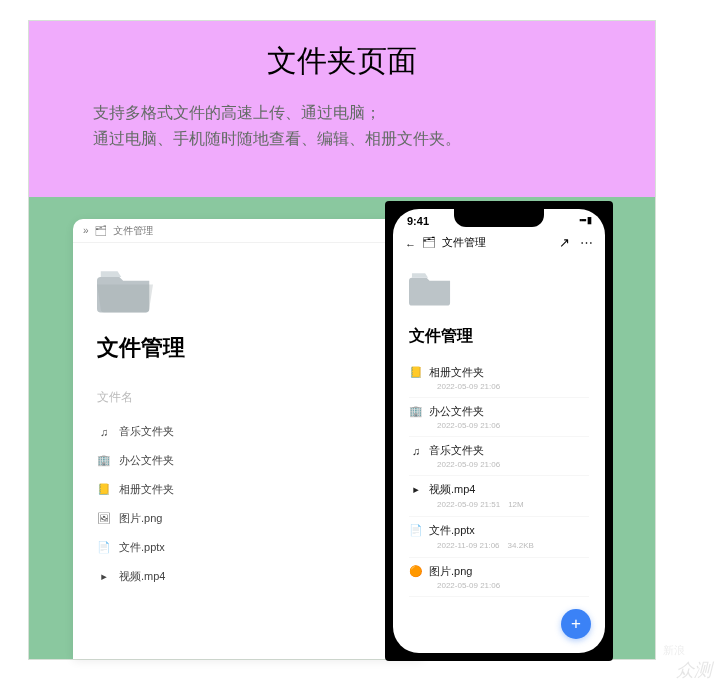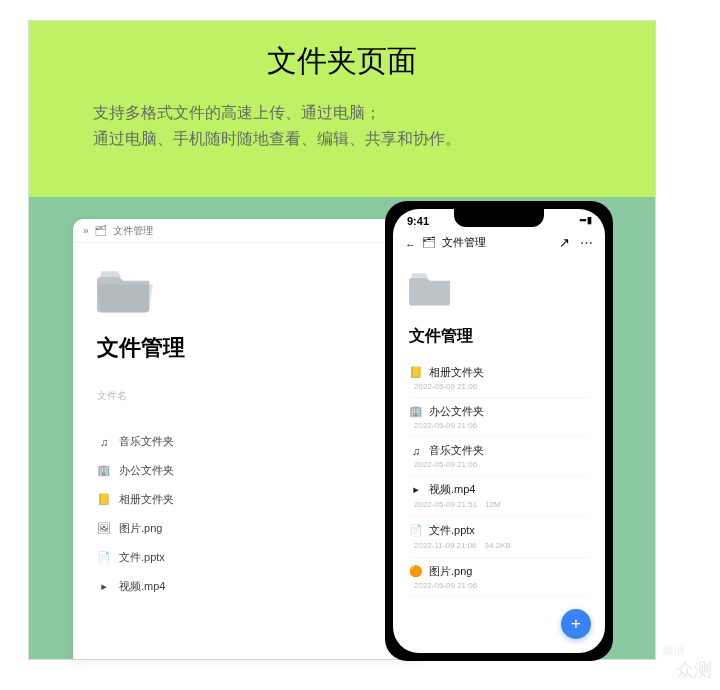--- a/index.html
+++ b/index.html
@@ -1,54 +1,54 @@
 <!DOCTYPE html>
 <html><head>
 <meta charset="utf-8">
 <style>
 *{box-sizing:border-box;margin:0;padding:0;font-family:-apple-system,BlinkMacSystemFont,"PingFang SC","Microsoft YaHei",sans-serif}
 body{width:720px;height:690px;background:#fff;overflow:hidden;position:relative}
-.canvas{position:absolute;left:28px;top:20px;width:628px;height:640px;border:1px solid #d7e0d7;background:#bef264}
+.canvas{position:absolute;left:28px;top:20px;width:628px;height:640px;border:1px solid #d7e0d7;background:#f0abfc}
 .title{font-family:"KaiTi","STKaiti",serif;font-size:30px;text-align:center;margin-top:20px}
 .sub{font-family:"KaiTi","STKaiti",serif;font-size:16px;color:#646c66;margin:18px 0 0 64px;line-height:1.6}
 .greenzone{position:absolute;left:0;right:0;top:176px;bottom:0;background:#8ac89f}
 .desktop{position:absolute;left:44px;top:22px;width:350px;height:440px;background:#fff;border-radius:10px 10px 0 0;box-shadow:0 2px 10px rgba(0,0,0,.08)}
 .d-bar{height:24px;border-bottom:1px solid #f1f1f1;display:flex;align-items:center;padding:0 10px;font-size:10px;color:#777;gap:6px}
 .d-body{padding:16px 24px 0}
 .bigfolder{width:56px;height:46px;margin:8px 0 20px}
 .bigfolder svg{width:100%;height:100%}
 .bigh{font-size:22px;font-weight:700;margin:20px 0 26px}
-.col{font-size:10px;color:#bbb;margin-bottom:24px}
+.col{font-size:12px;color:#bbb;margin-bottom:11px}
 .drow{display:flex;align-items:center;gap:8px;padding:7px 0;font-size:11px;color:#444}
 .ic{width:14px;height:14px;display:inline-flex;align-items:center;justify-content:center;font-size:11px}
-.phone{position:absolute;right:42px;top:4px;width:228px;height:460px;background:#000;border-radius:22px;padding:8px}
+.phone{position:absolute;right:42px;top:4px;width:228px;height:460px;background:#000;border-radius:4px;padding:8px}
 .pscreen{background:#fff;width:100%;height:100%;border-radius:26px;overflow:hidden;position:relative}
 .notch{position:absolute;top:0;left:50%;transform:translateX(-50%);width:90px;height:18px;background:#000;border-radius:0 0 12px 12px}
 .pstatus{display:flex;justify-content:space-between;padding:6px 14px 0;font-size:11px;font-weight:600}
 .pnav{display:flex;align-items:center;justify-content:space-between;padding:8px 12px}
 .pnavl{display:flex;align-items:center;gap:6px;font-size:11px;font-weight:500}
 .pnavr{display:flex;gap:10px;font-size:13px}
 .pbody{padding:4px 16px 0}
 .ph-h{font-size:16px;font-weight:700;margin:6px 0 12px}
 .prow{padding:6px 0;border-bottom:1px solid #f6f6f6}
 .pname{font-size:11px;color:#222;display:flex;align-items:center;gap:6px}
-.pmeta{font-size:8px;color:#bbb;margin-left:5px;margin-top:2px}
+.pmeta{font-size:8px;color:#bbb;margin-left:28px;margin-top:2px}
 .fab{position:absolute;right:14px;bottom:14px;width:30px;height:30px;border-radius:50%;background:#3b82f6;color:#fff;display:flex;align-items:center;justify-content:center;font-size:17px;box-shadow:0 2px 6px rgba(59,130,246,.4)}
-.wm{position:absolute;right:8px;bottom:8px;font-size:18px;color:rgba(0,0,0,.1);font-family:serif}
+.wm{position:absolute;right:8px;bottom:8px;font-size:18px;color:rgba(0,0,0,.1);font-style:italic;font-family:serif}
 .sig{position:absolute;right:35px;bottom:32px;color:rgba(0,0,0,.08);font-size:11px}
 .sicons{font-size:9px;letter-spacing:-1px}
 </style>
 </head>
 <body>
 
 <div class="canvas">
   <div class="title">文件夹页面</div>
   <div class="sub">
     <div>支持多格式文件的高速上传、通过电脑；</div>
-    <div>通过电脑、手机随时随地查看、编辑、共享和协作。</div>
+    <div>通过电脑、手机随时随地查看、编辑、相册文件夹。</div>
   </div>
 
   <div class="greenzone">
 
     <div class="desktop">
       <div class="d-bar">
         <span>»</span>
         <span>🗂</span>
         <span>文件管理</span>
       </div>

